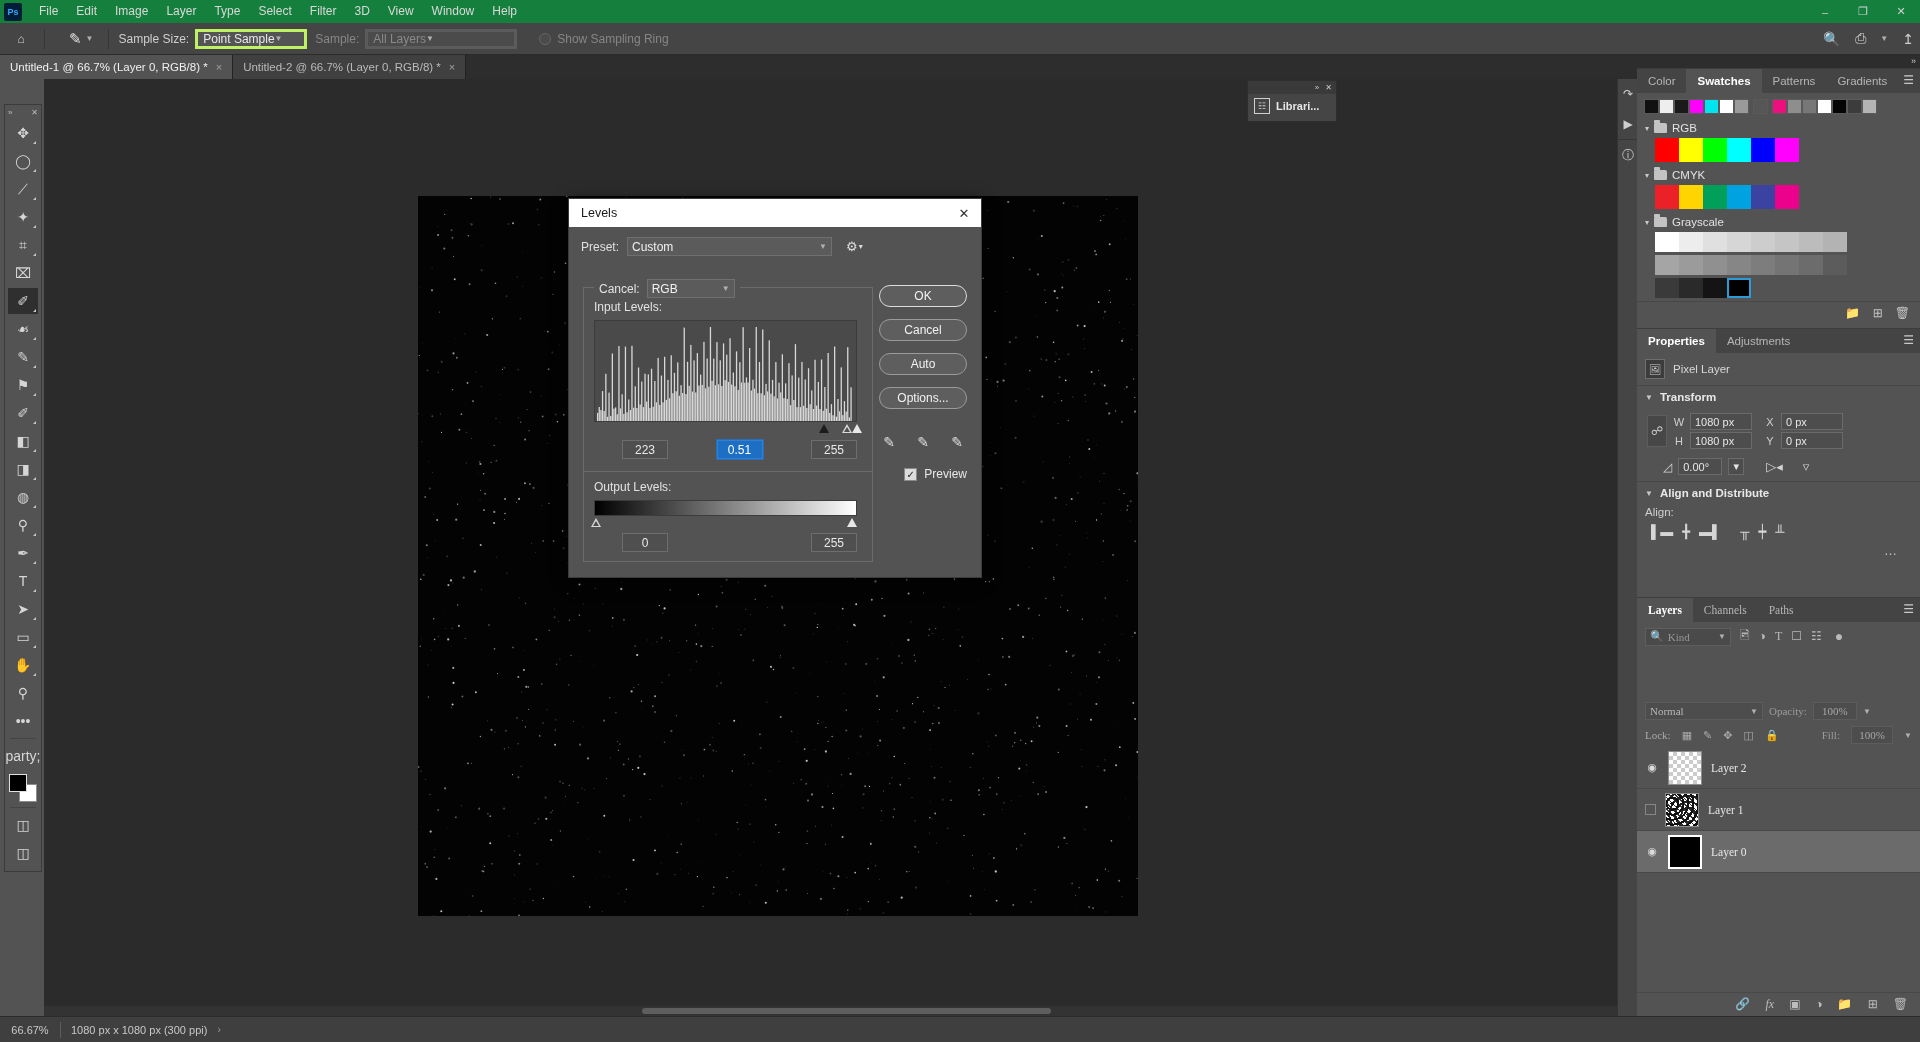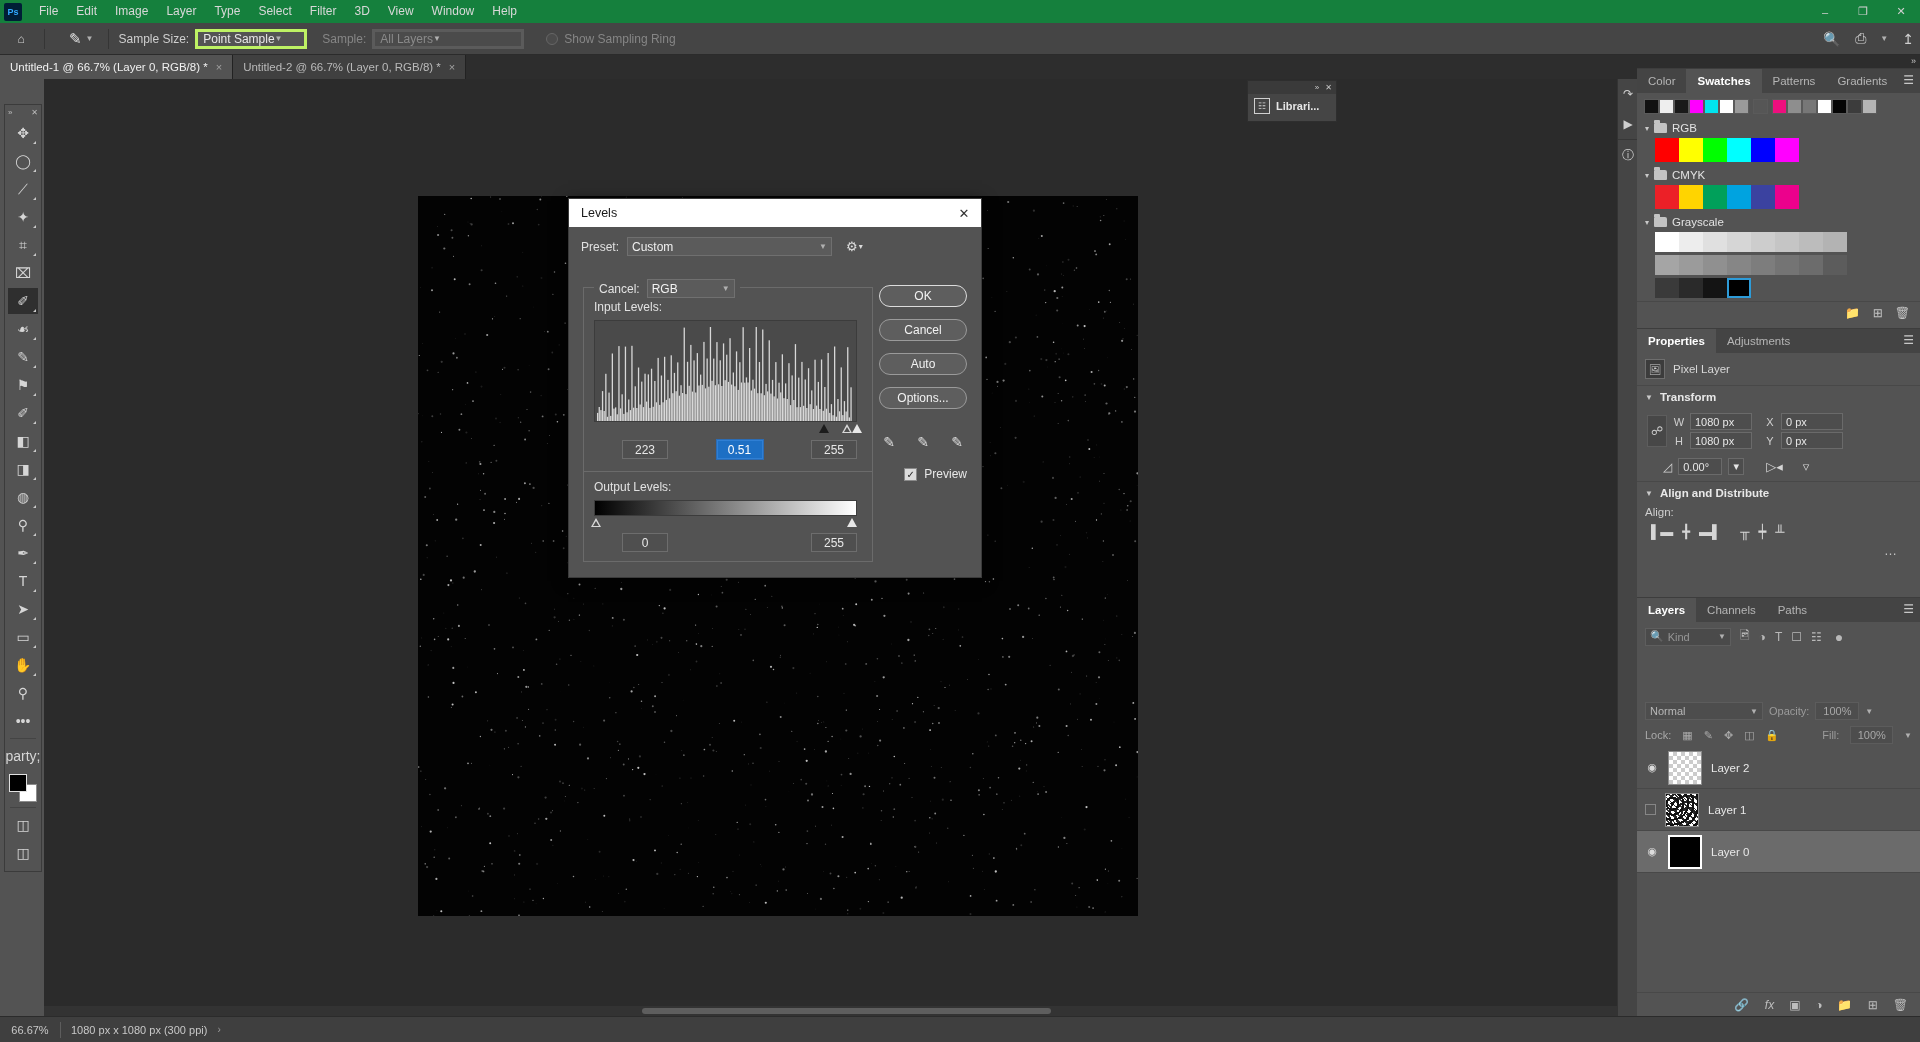--- a/index.html
+++ b/index.html
@@ -322,21 +322,21 @@
     <div class="opt-tool">
       <span class="glyph">✎</span>
       <span class="caret">▼</span>
     </div>
     <div class="opt-sep"></div>
     <span class="opt-label">Sample Size:</span>
     <div class="opt-select" style="width:112px">
       <span>Point Sample</span>
       <span class="caret">▼</span>
     </div>
-    <span class="opt-label dim" style="margin-left:15px">Sample:</span>
+    <span class="opt-label dim" style="margin-left:8px">Sample:</span>
     <div class="opt-select dim" style="width:152px">
       <span>All Layers</span>
       <span class="caret">▼</span>
     </div>
     <div class="opt-check" style="margin-left:22px">
       <span class="chk-box dim"></span>
       <span class="opt-label dim">Show Sampling Ring</span>
     </div>
     <div class="opt-right">
       <span class="opt-ic">🔍</span>
@@ -1981,21 +1981,21 @@
         <span>▌▬</span>
         <span>╋</span>
         <span>▬▌</span>
         <span style="margin-left:10px">╥</span>
         <span>┿</span>
         <span>╨</span>
       </div>
       <div class="more-dots">…</div>
     </div>
 
-    <div class="panel" style="position:absolute;left:0;right:0;top:529px;bottom:0;">
+    <div class="panel" style="position:absolute;left:0;right:0;top:529px;bottom:0;font-family:Liberation Serif, serif;">
       <div class="panel-tabs">
         <div id="ly-tabs" style="display:flex">
             <div class="ptab active">Layers</div>
             <div class="ptab">Channels</div>
             <div class="ptab">Paths</div>
           </div>
         <div class="pmenu">☰</div>
       </div>
       <div class="lyr-filter">
         <span class="lyr-search">

